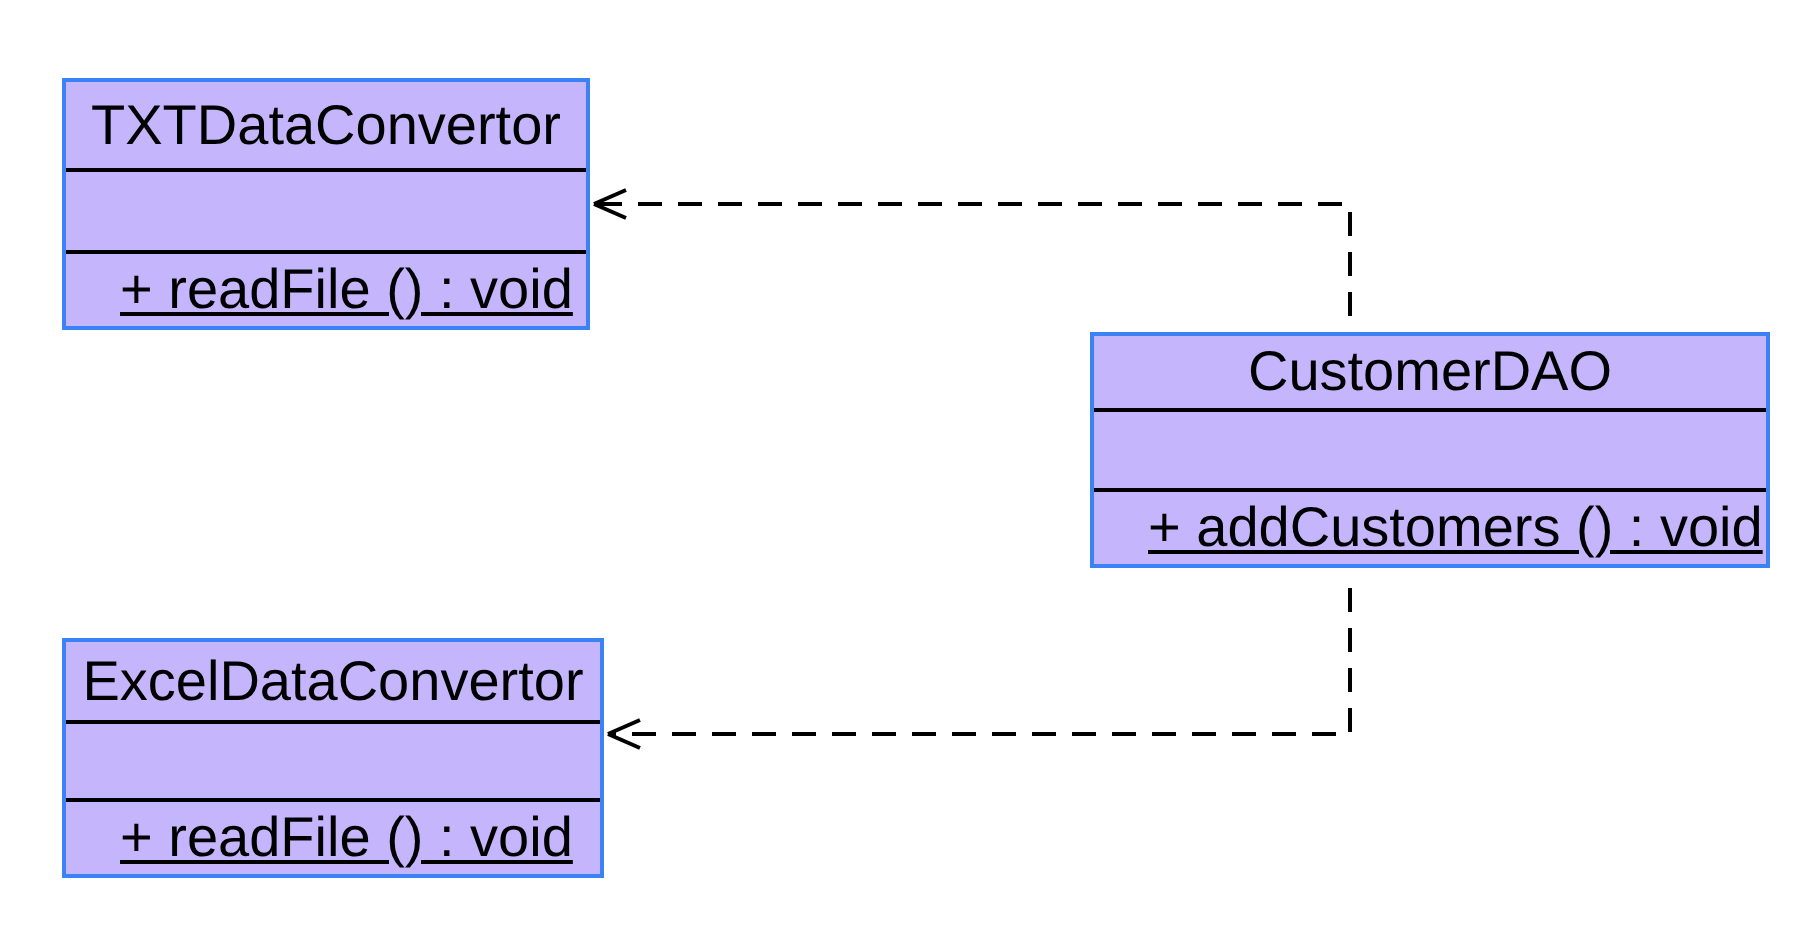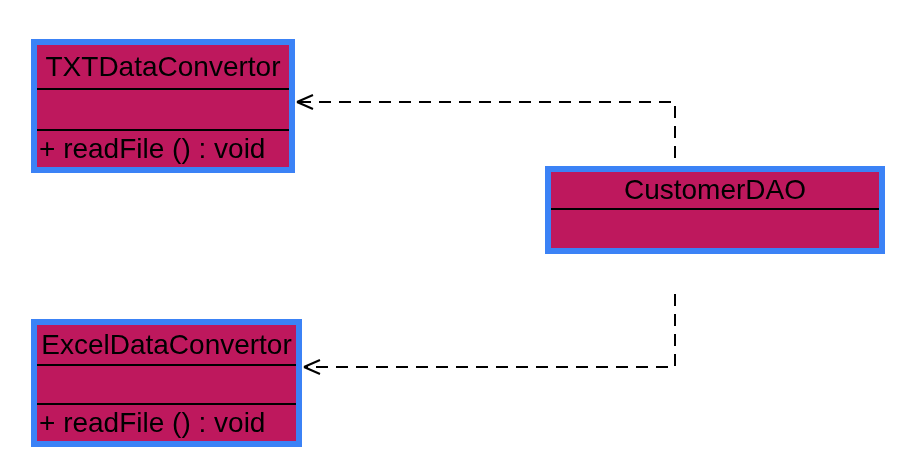--- a/index.html
+++ b/index.html
@@ -18,43 +18,44 @@
   }
   .connectors {
     position: absolute;
     left: 0;
     top: 0;
     width: 905px;
     height: 471px;
   }
   .uml-class {
     position: absolute;
-    background: #be185d;
-    border: 6px solid #3b82f6;
+    background: #c4b5fd;
+    border: 2px solid #3b82f6;
     box-sizing: border-box;
   }
   .row {
     box-sizing: border-box;
     display: flex;
     align-items: center;
     font-size: 28px;
     line-height: 1;
     white-space: nowrap;
     overflow: hidden;
   }
   .title-row {
     justify-content: center;
     font-weight: normal;
   }
   .attrs-row {
     border-top: 2px solid #000000;
   }
   .methods-row {
     border-top: 2px solid #000000;
-    padding-left: 2px;
+    padding-left: 27px;
+    text-decoration: underline;
   }
 
   
   #class-txt { left: 31px; top: 39px; width: 264px; }
   #class-txt .title-row   { height: 43px; }
   #class-txt .attrs-row   { height: 41px; }
   #class-txt .methods-row { height: 38px; }
 
   
   #class-customer { left: 545px; top: 166px; width: 340px; }
@@ -88,20 +89,21 @@
 
   <div class="uml-class" id="class-txt">
     <div class="row title-row">TXTDataConvertor</div>
     <div class="row attrs-row"></div>
     <div class="row methods-row">+ readFile () : void</div>
   </div>
 
   <div class="uml-class" id="class-customer">
     <div class="row title-row">CustomerDAO</div>
     <div class="row attrs-row"></div>
+    <div class="row methods-row">+ addCustomers () : void</div>
   </div>
 
   <div class="uml-class" id="class-excel">
     <div class="row title-row">ExcelDataConvertor</div>
     <div class="row attrs-row"></div>
     <div class="row methods-row">+ readFile () : void</div>
   </div>
 
 </div>
 

